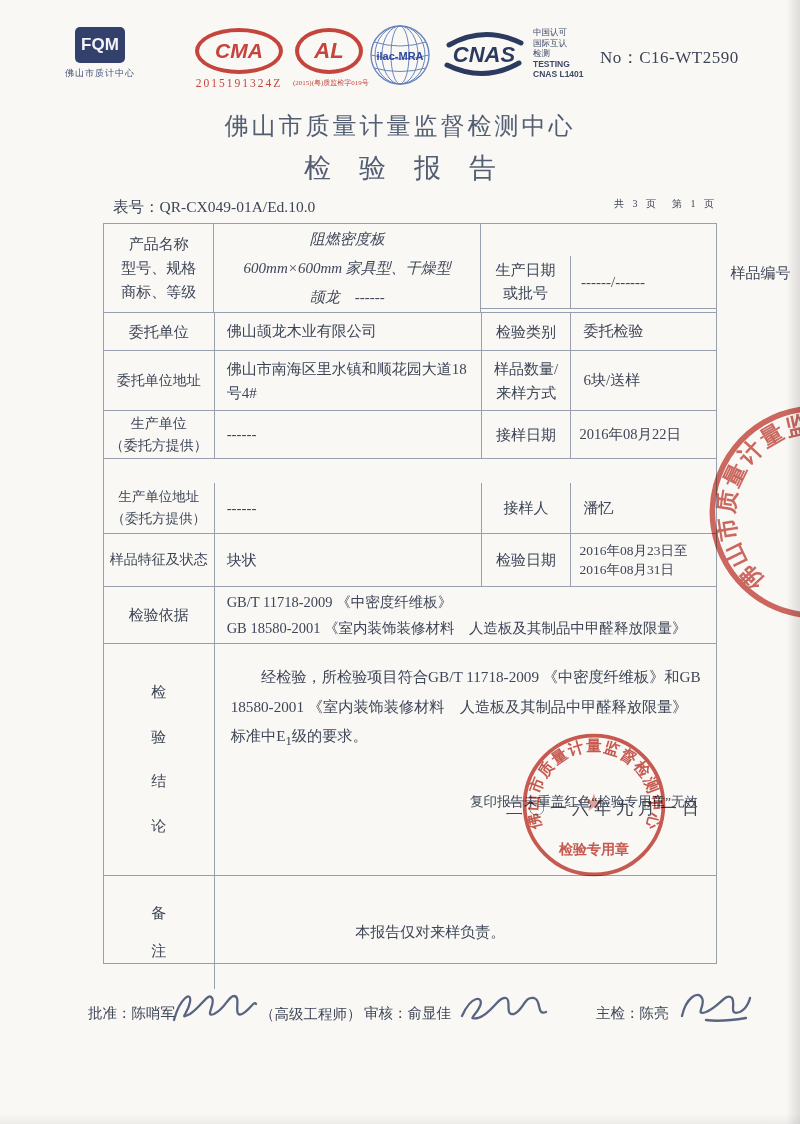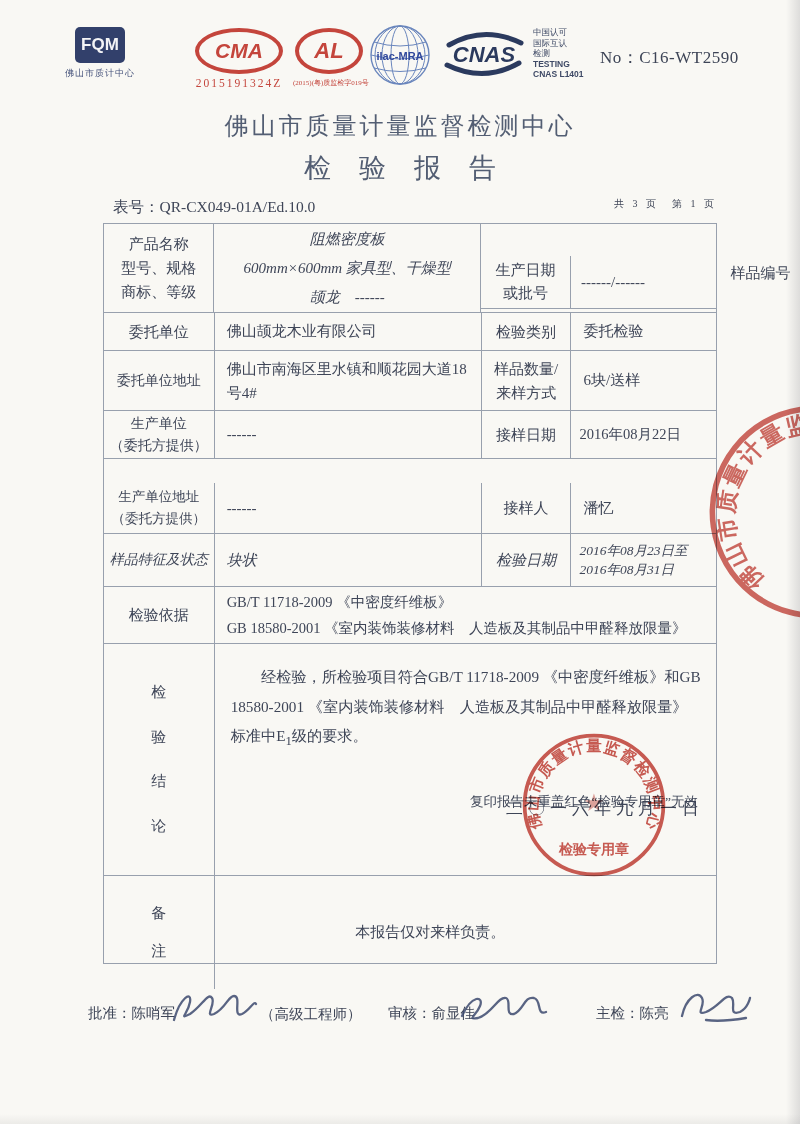--- a/index.html
+++ b/index.html
@@ -65,21 +65,21 @@
   .c3{width:90px;}
   .c4{width:145px;}
   .lab{flex-direction:column;justify-content:center;text-align:center;line-height:24px;}
   .val{padding-left:12px;}
   .center-lines{flex-direction:column;justify-content:center;text-align:center;line-height:29px;font-style:italic;}
   .r1{height:89px;}
   .r2{height:38px;}
   .r3{height:60px;}
   .r4{height:48px;}
   .r5{height:51px;margin-top:24px;}
-  .r6{height:53px;font-style:italic;}
+  .r6{height:53px;}
   .r7{height:57px;}
   .r8{height:232px;}
   .r9{height:113px;}
   .c34{width:235px;display:flex;flex-direction:row;margin-top:32px;}
   .sub{display:flex;flex:0 0 auto;}
   .sub1{height:53px;border-bottom:1px solid var(--bd);}
   .sub2{height:35px;}
   .sub .sc3{width:90px;border-right:1px solid var(--bd);display:flex;flex-direction:column;justify-content:center;text-align:center;font-size:15px;line-height:23px;}
   .sub .sc4{width:145px;display:flex;align-items:center;padding-left:10px;font-size:15px;}
   .small2{font-size:13.5px;line-height:19px;padding-left:8px;flex-direction:column;align-items:flex-start;justify-content:center;display:flex;}
@@ -96,21 +96,21 @@
 
   
   .stamp{position:absolute;mix-blend-mode:multiply;opacity:.88;}
   .stamp-main{left:519px;top:730px;width:150px;height:150px;}
   .stamp-side{left:704px;top:400px;width:224px;height:224px;transform:rotate(-30deg);opacity:.8;}
 
   
   .foot{position:absolute;font-size:14.5px;color:var(--ink);}
   .f-approve{left:88px;top:1004px;}
   .f-title{left:260px;top:1005px;}
-  .f-review{left:388px;top:1004px;}
+  .f-review{left:364px;top:1004px;}
   .f-check{left:596px;top:1004px;}
   .sig{position:absolute;}
   .sig1{left:168px;top:984px;}
   .sig2{left:458px;top:986px;}
   .sig3{left:676px;top:982px;}
 </style>
 </head>
 <body>
 
 <div class="page">

